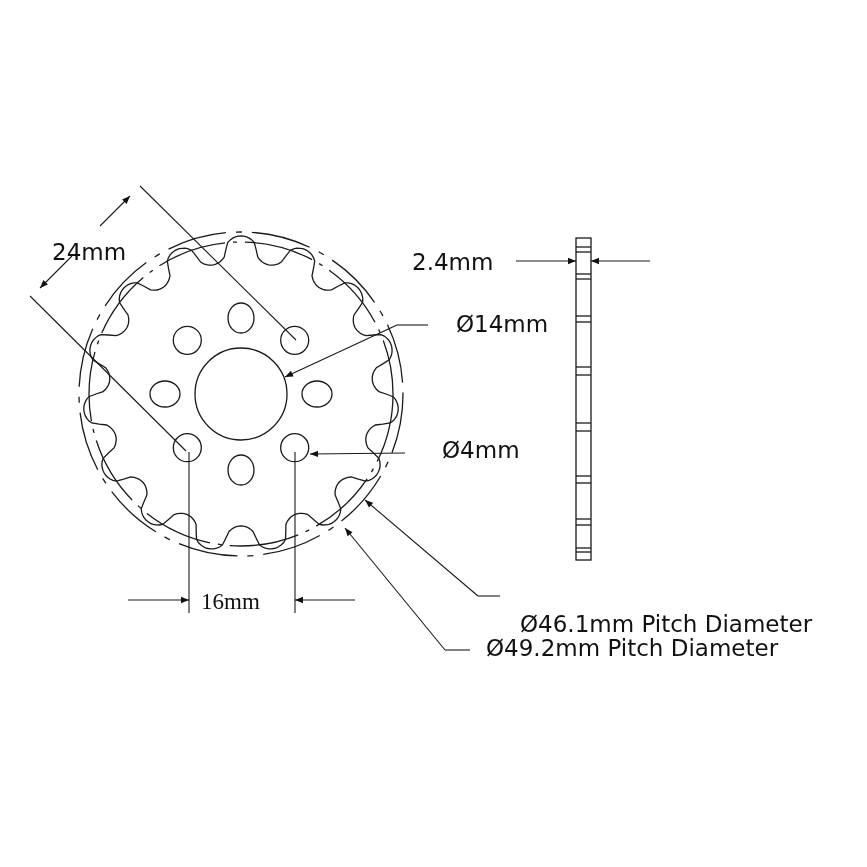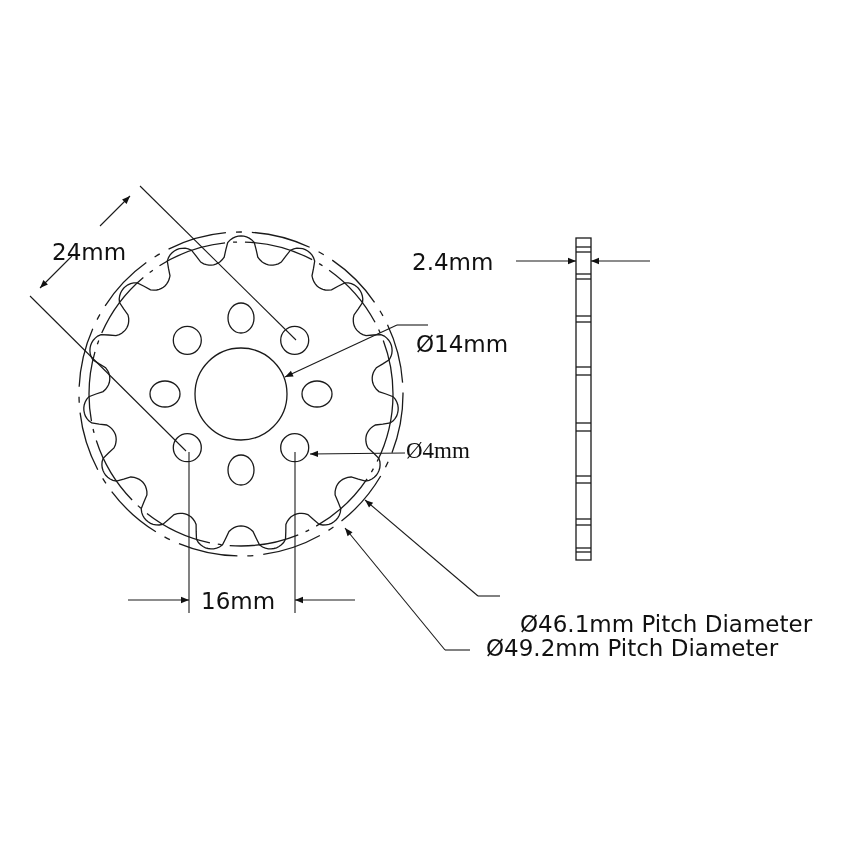--- a/index.html
+++ b/index.html
@@ -93,17 +93,17 @@
   </g>
 
   <g stroke="#1a1a1a" stroke-width="1.1" fill="none">
     <line x1="516" y1="261" x2="576" y2="261" marker-end="url(#arr)"></line>
     <line x1="650" y1="261" x2="591" y2="261" marker-end="url(#arr)"></line>
   </g>
 </svg>
 
 <div class="lbl" style="left:52px; top:241px;">24mm</div>
 <div class="lbl" style="left:412px; top:251px;">2.4mm</div>
-<div class="lbl" style="left:416px; top:313px;margin-top:20px;">Ø14mm</div>
-<div class="lbl" style="left:406px; top:439px;font-family:Liberation Serif, serif;">Ø4mm</div>
-<div class="lbl" style="left:201px; top:590px;">16mm</div>
+<div class="lbl" style="left:456px; top:313px;">Ø14mm</div>
+<div class="lbl" style="left:442px; top:439px;">Ø4mm</div>
+<div class="lbl" style="left:201px; top:590px;font-family:Liberation Serif, serif;">16mm</div>
 <div class="lbl" style="left:520px; top:583px;margin-top:30px;">Ø46.1mm Pitch Diameter</div>
 <div class="lbl" style="left:486px; top:637px;">Ø49.2mm Pitch Diameter</div>
 
 </body></html>

